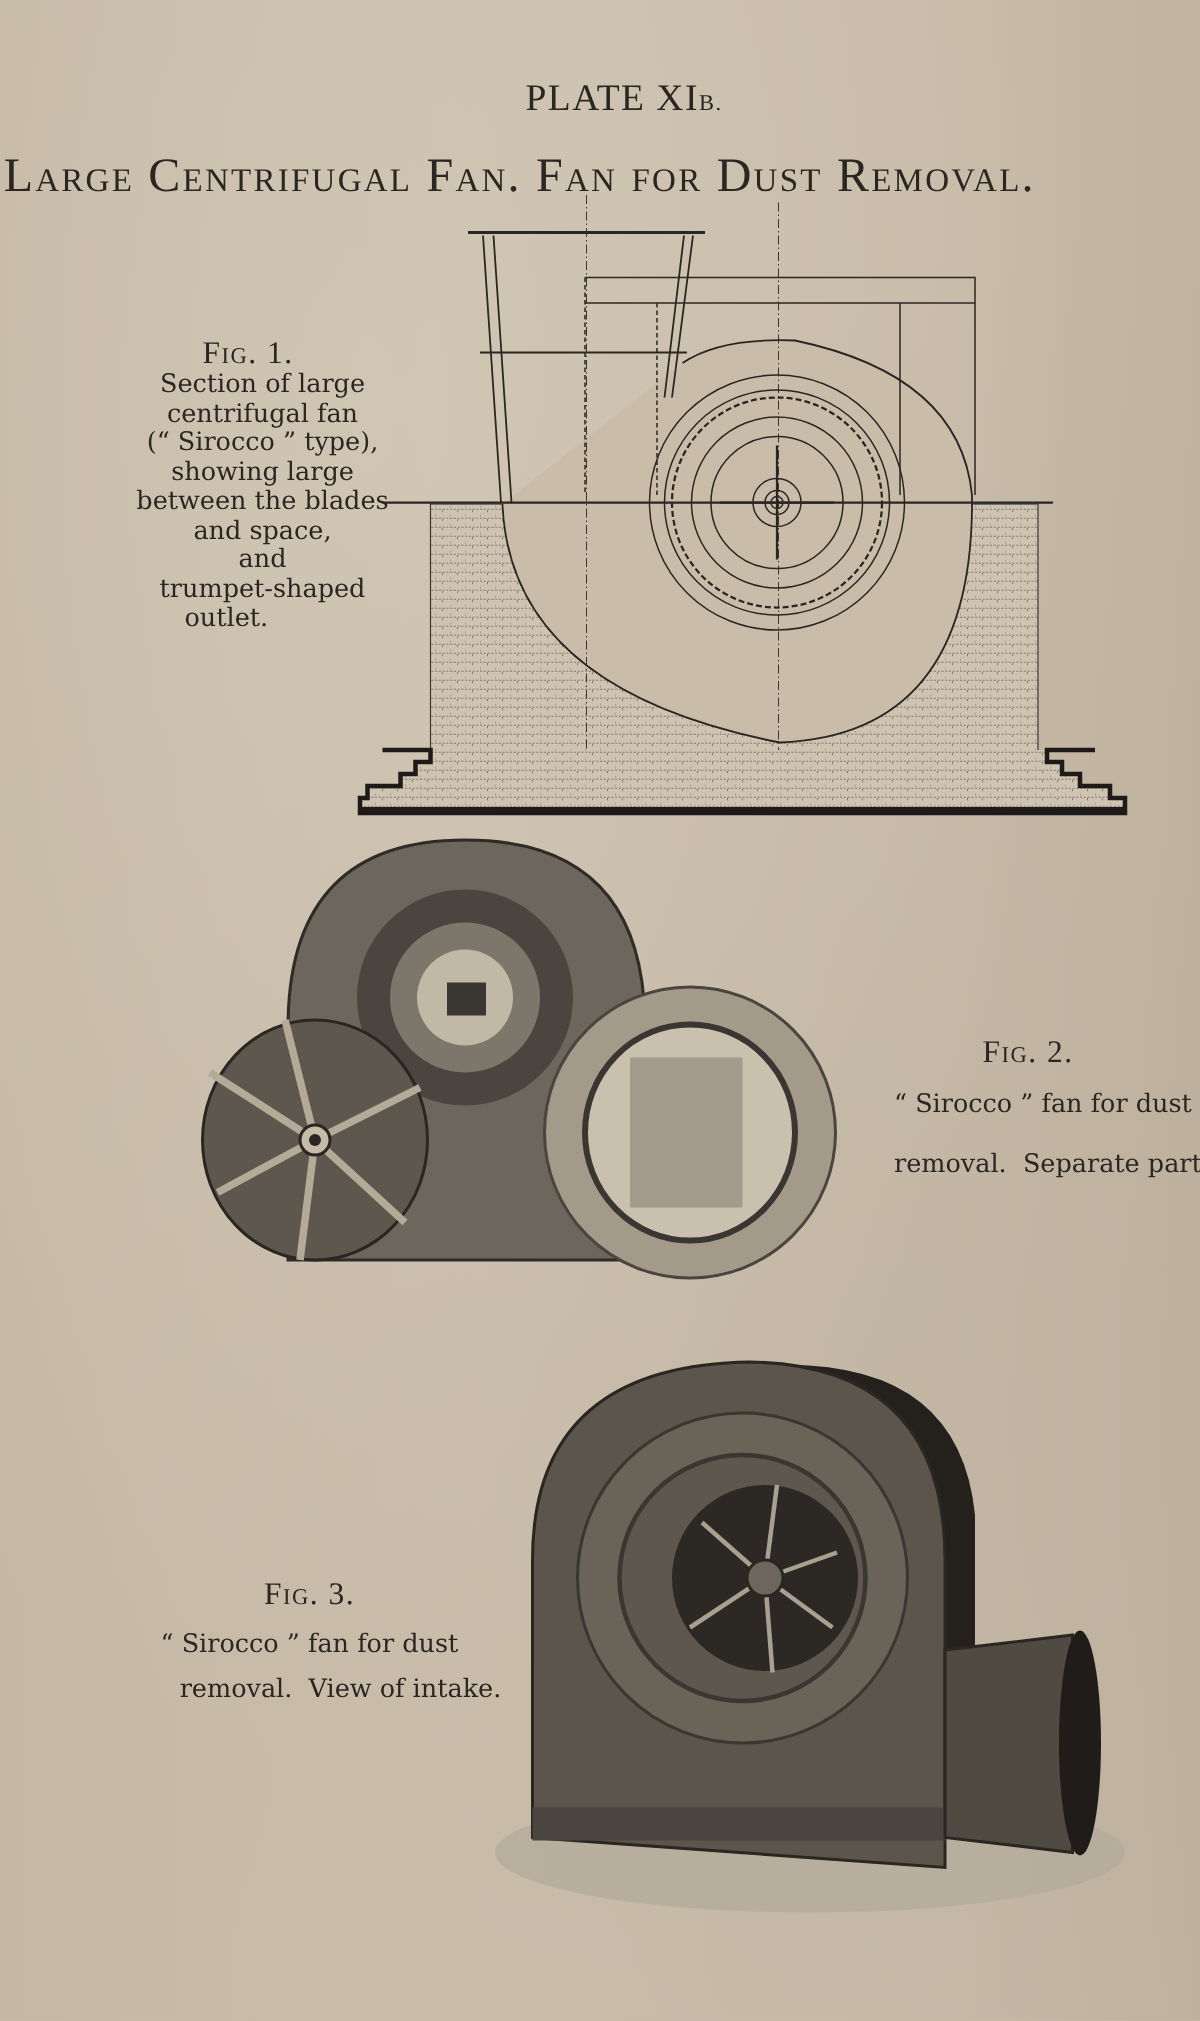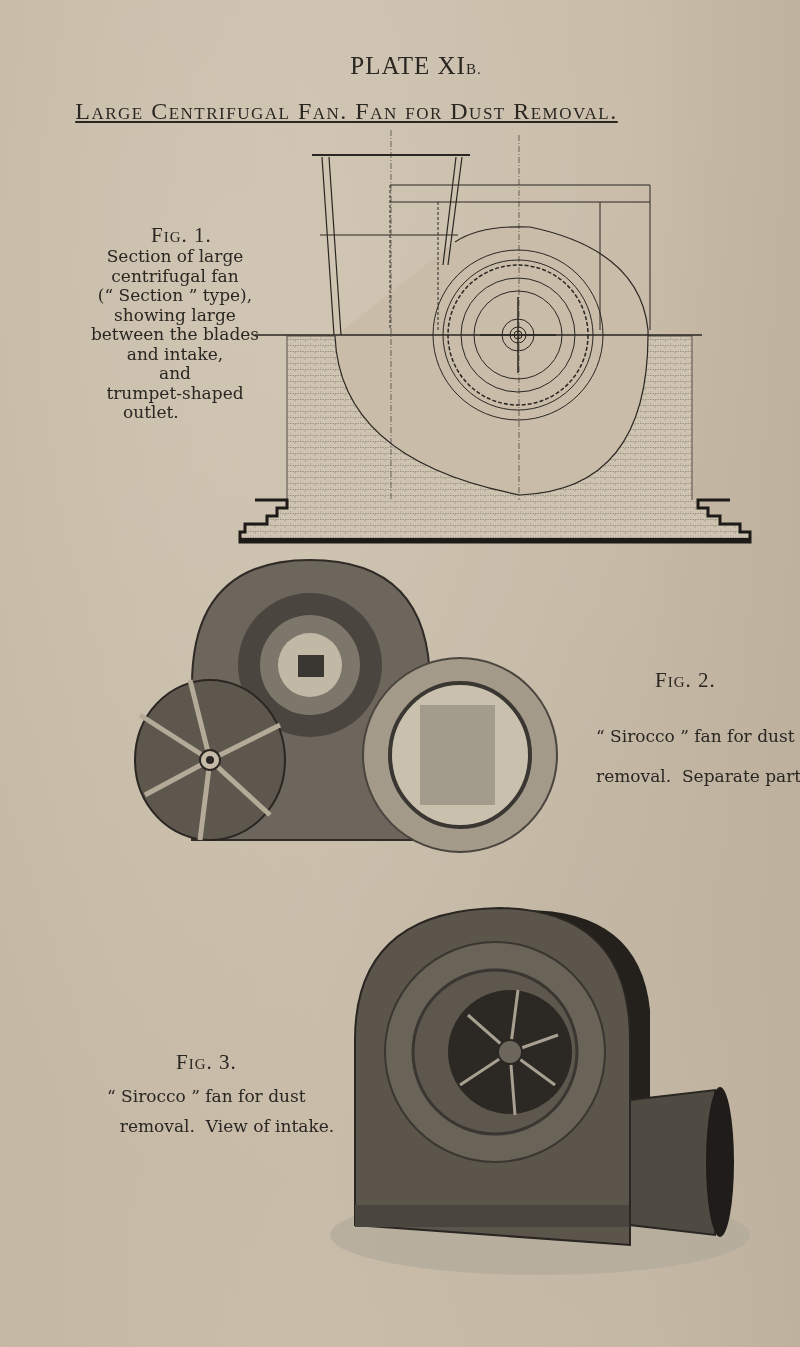--- a/index.html
+++ b/index.html
@@ -14,52 +14,52 @@
     color: #2a2622;
   }
   .abs { position: absolute; }
   .plate-title {
     left: 16px; width: 800px; top: 52px; text-align: center;
     font-family: "Liberation Serif", serif; font-size: 25px; letter-spacing: 1px;
   }
   .plate-title .sc { font-size: 15px; }
   .plate-subtitle {
     left: 0; width: 693px; top: 98px; text-align: center;
-    font-family: "Liberation Serif", serif; font-size: 24px; letter-spacing: 1.5px; font-variant: small-caps; text-decoration: underline;
+    font-family: "Liberation Serif", serif; font-size: 32px; letter-spacing: 1.5px; font-variant: small-caps;
   }
   .fig-label {
     font-family: "Liberation Serif", serif; font-size: 21px; font-variant: small-caps; letter-spacing: 1px;
   }
   .caption {
     font-family: "DejaVu Serif", serif; font-size: 17px; line-height: 19.5px;
   }
-  .fig1-label { left: 135px; top: 223px; margin-left: 16px; }
+  .fig1-label { left: 135px; top: 223px; }
   .fig1-caption { left: 85px; width: 180px; top: 247px; text-align: center; }
-  .fig2-label { left: 655px; top: 668px; }
+  .fig2-label { left: 655px; top: 689px; }
   .fig2-caption { left: 596px; width: 204px; top: 716px; line-height: 40px; }
   .fig3-label { left: 176px; top: 1050px; }
   .fig3-caption { left: 107px; width: 240px; top: 1081px; line-height: 30px; }
   svg { position: absolute; overflow: visible; }
 </style>
 </head>
 <body>
 
 <div class="abs plate-title">
   <span>PLATE XI</span><span class="sc">B.</span>
 </div>
 <div class="abs plate-subtitle">Large Centrifugal Fan. Fan for Dust Removal.</div>
 
 <div class="abs fig-label fig1-label">Fig. 1.</div>
 <div class="abs caption fig1-caption">
   <div>Section of large</div>
   <div>centrifugal fan</div>
-  <div>(“ Section ” type),</div>
+  <div>(“ Sirocco ” type),</div>
   <div>showing large</div>
   <div>between the blades</div>
-  <div>and intake,</div>
+  <div>and space,</div>
   <div>and</div>
   <div>trumpet-shaped</div>
   <div style="text-align:left;padding-left:38px;">outlet.</div>
 </div>
 
 <svg style="left:230px;top:130px;" width="530" height="420" viewBox="0 0 530 420">
   <defs>
     <pattern id="brick" width="10" height="6" patternUnits="userSpaceOnUse">
       <rect width="10" height="6" fill="#cfc4b1"></rect>
       <path d="M0 5.5 H10 M5 0 V2.5 M0 3 V5.5" stroke="#6e6658" stroke-width="0.5" stroke-dasharray="1.5 1"></path>

